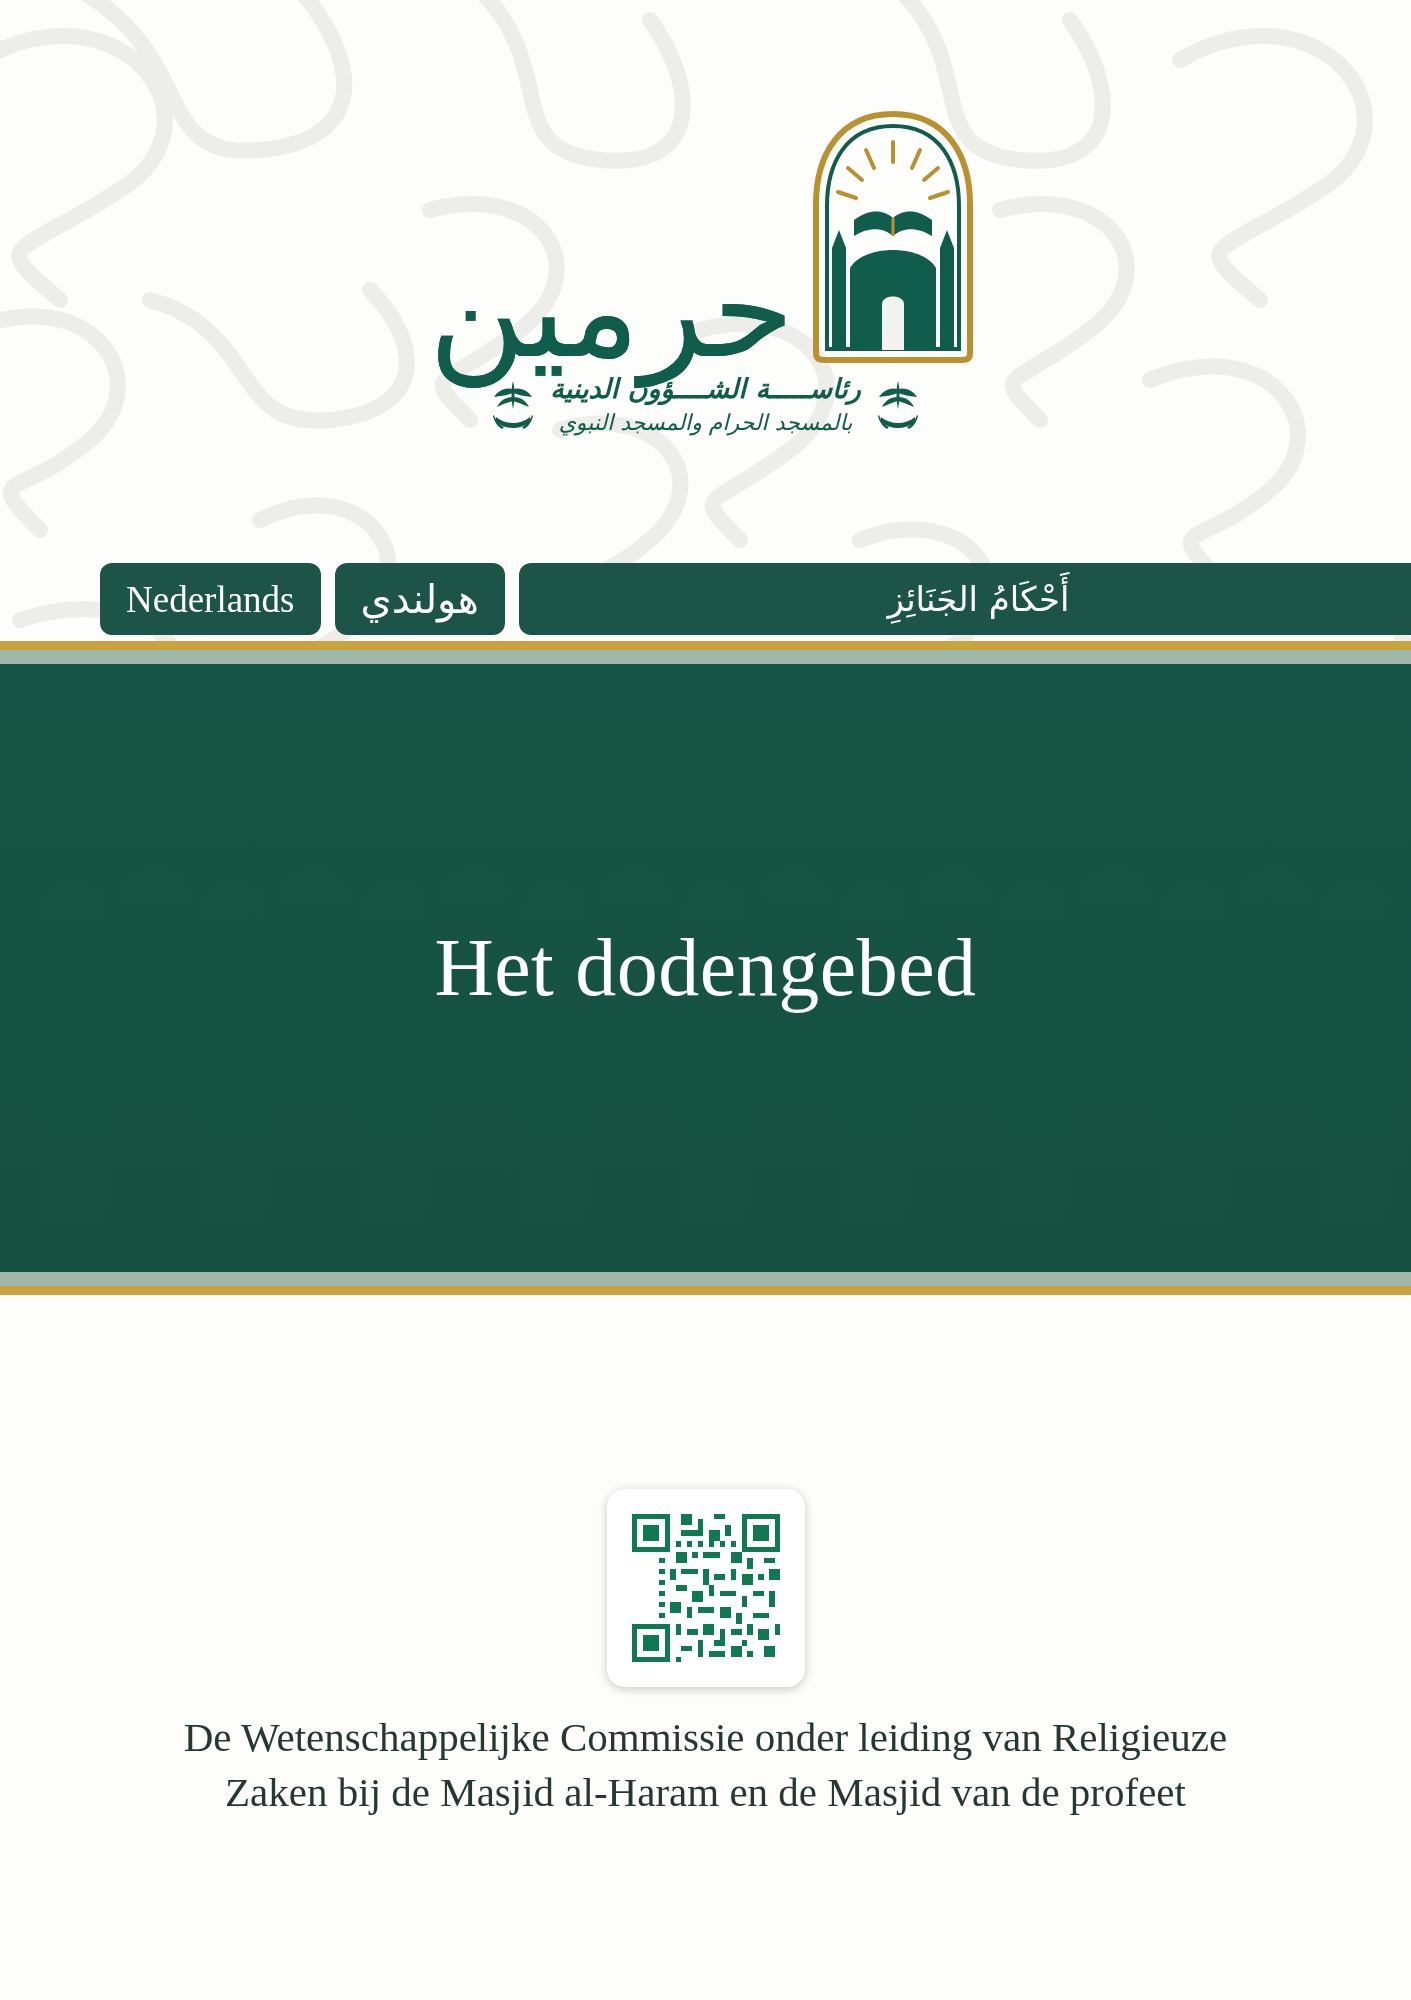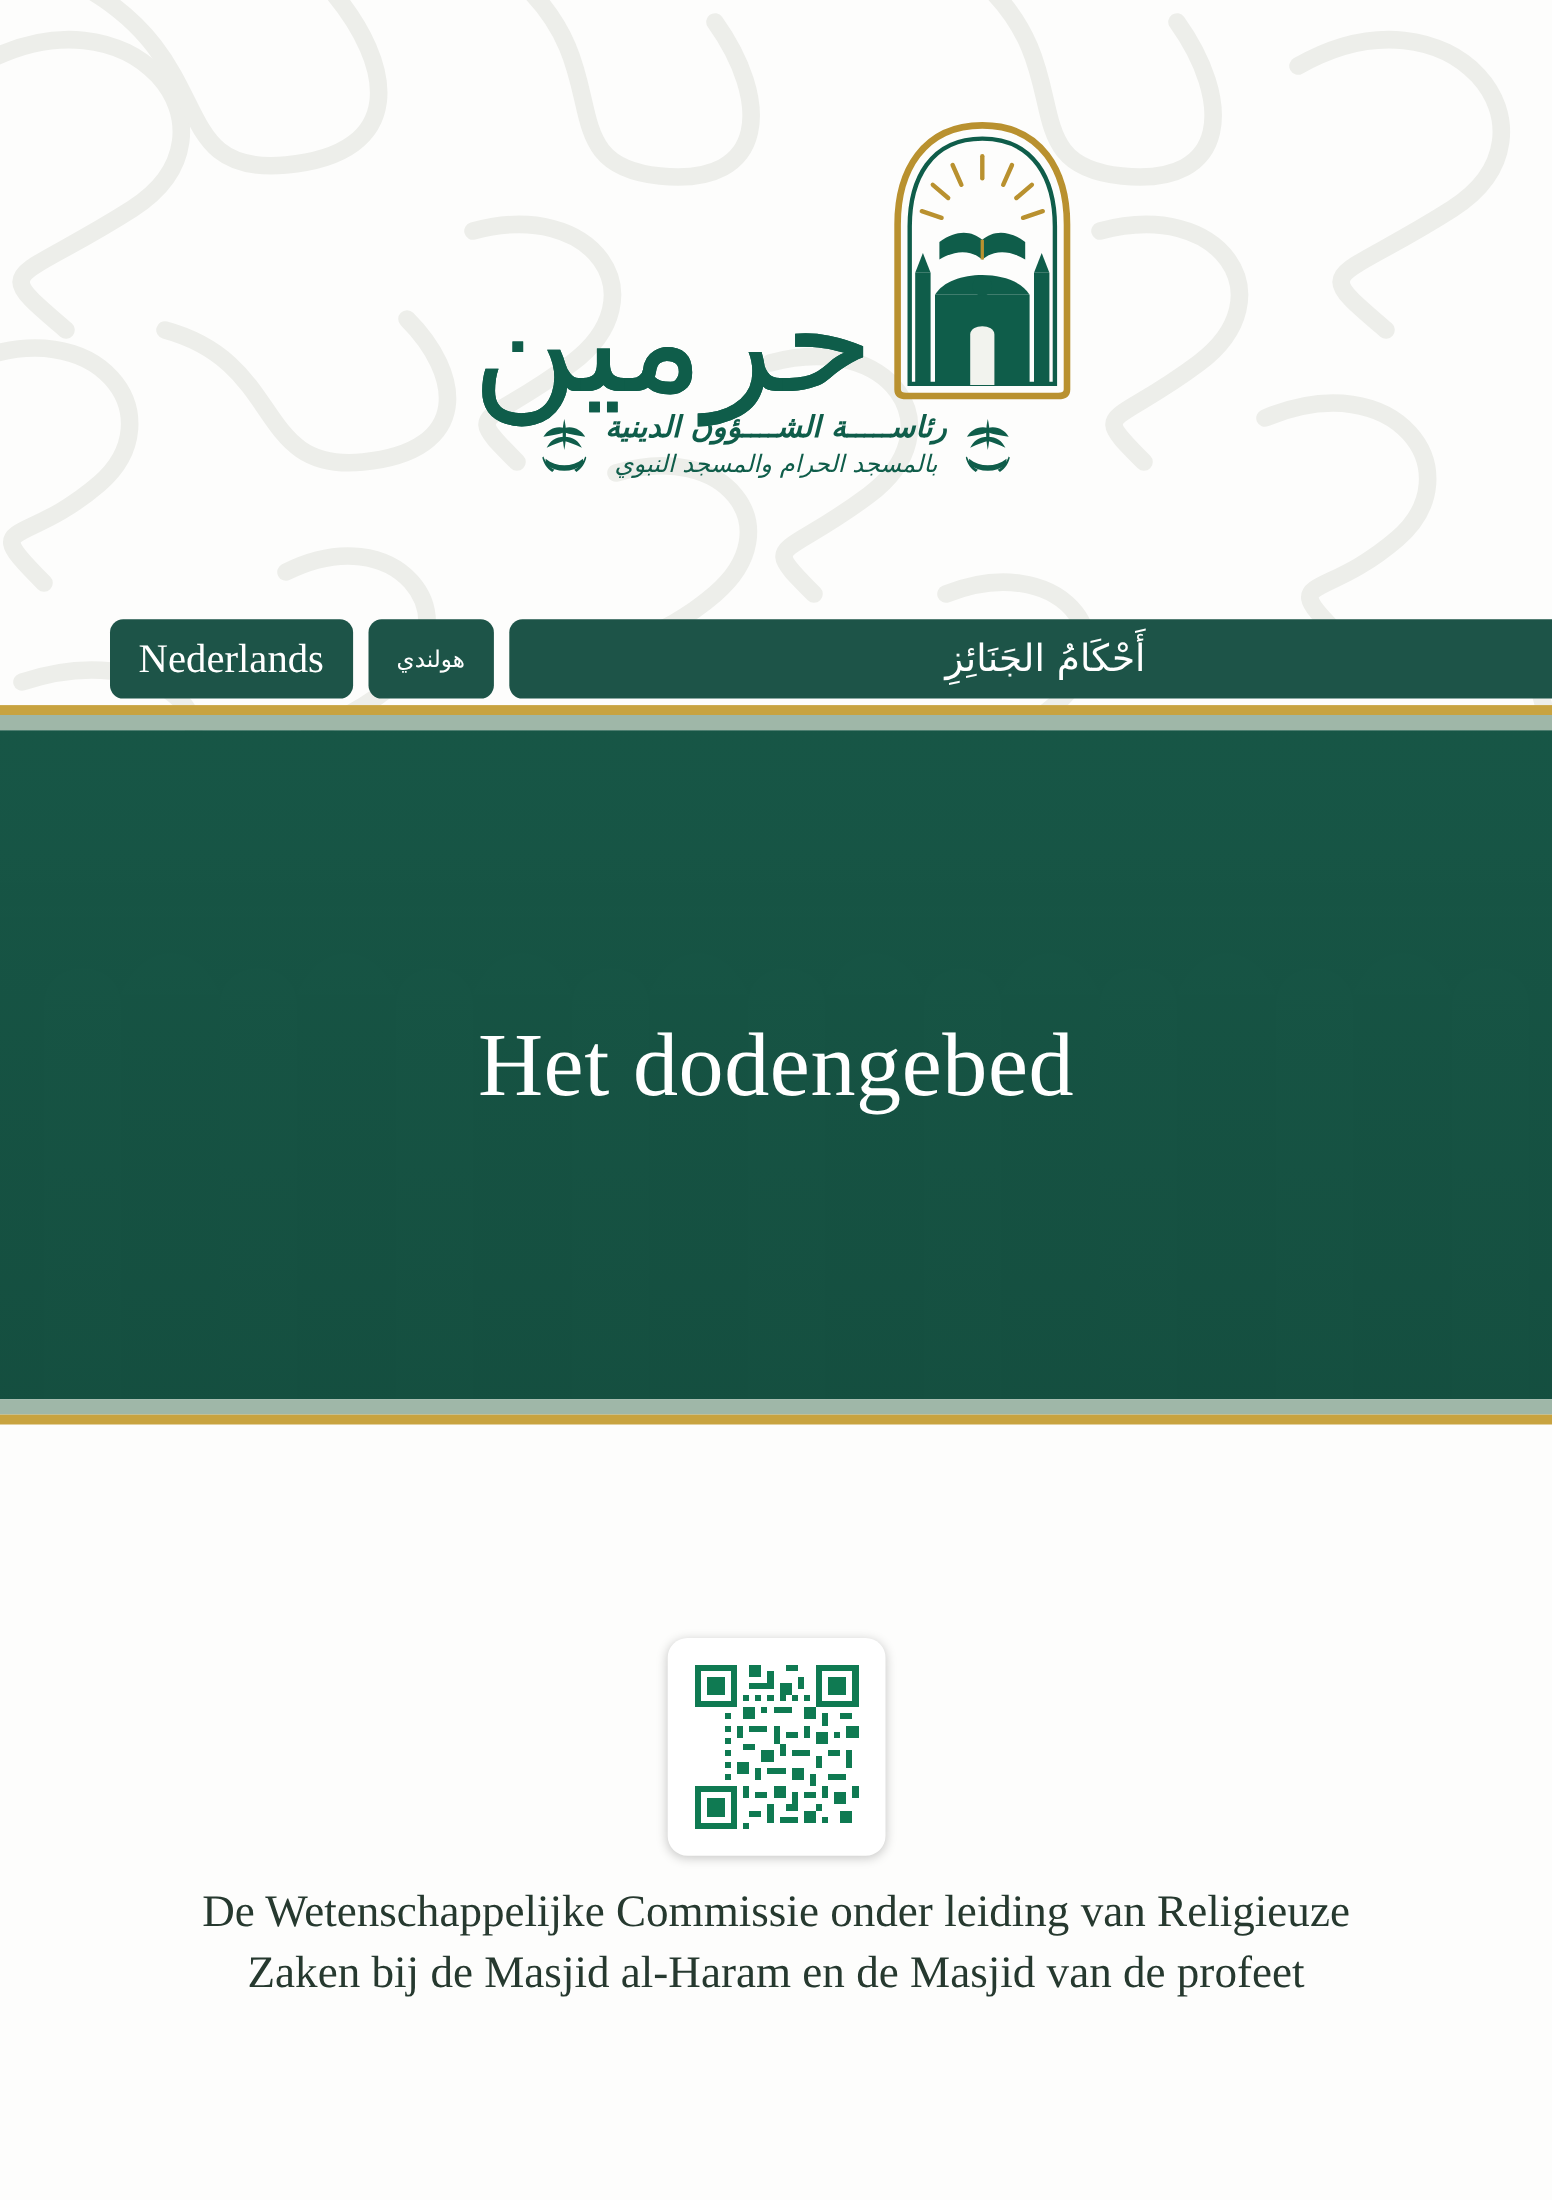--- a/index.html
+++ b/index.html
@@ -116,21 +116,21 @@
     display: flex;
     align-items: center;
     justify-content: center;
     padding: 0 26px;
     font-size: 37px;
     white-space: nowrap;
   }
   .tag-lang-nl { font-family: "Liberation Serif", serif; }
   .tag-lang-ar {
     font-family: "DejaVu Sans", sans-serif;
-    font-size: 21px;
+    font-size: 40px;
     direction: rtl;
   }
   .tag-title {
     flex: 1;
     font-family: "DejaVu Sans", sans-serif;
     direction: rtl;
     font-size: 34px;
     letter-spacing: 0px;
   }
 

